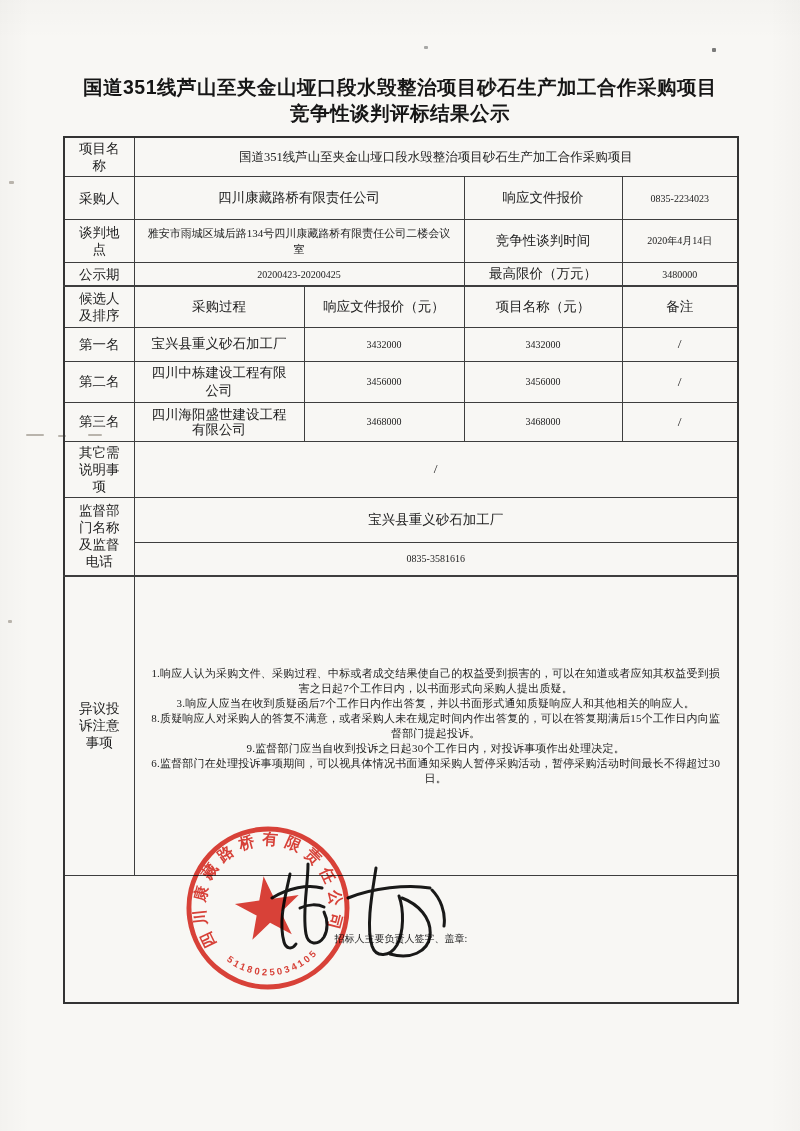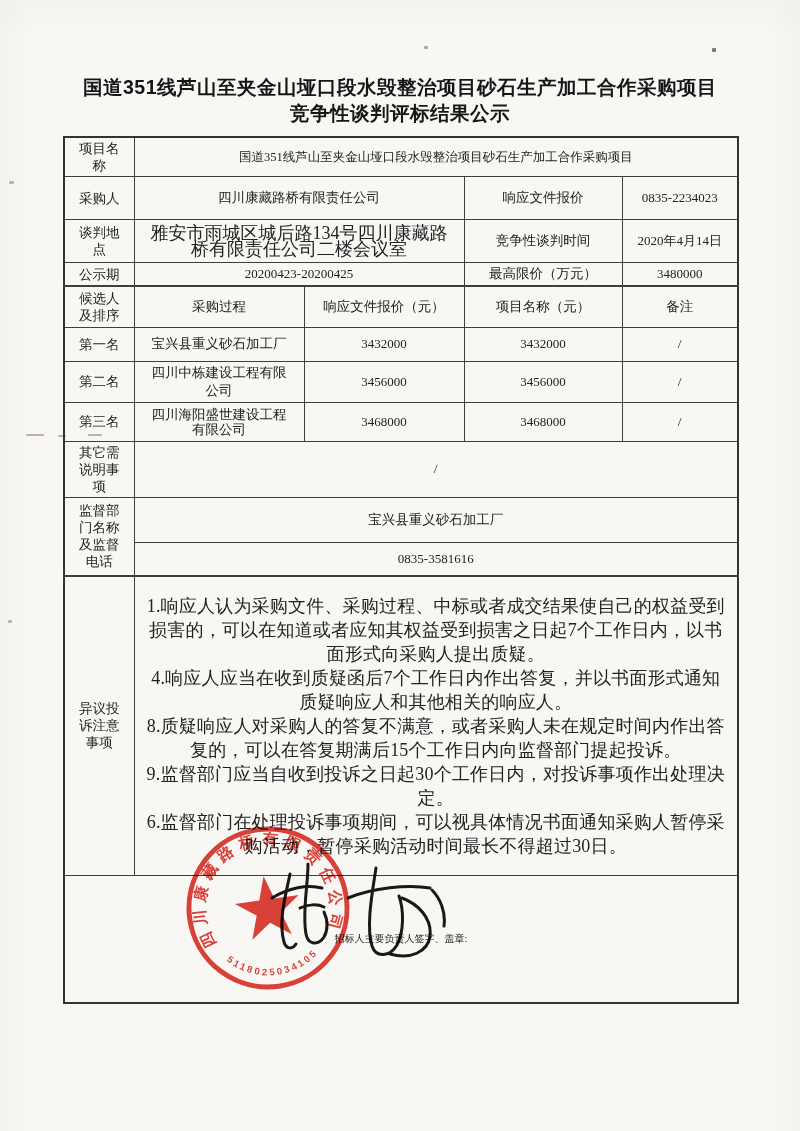--- a/index.html
+++ b/index.html
@@ -32,25 +32,25 @@
   }
   table.main td {
     border:1.5px solid #3e3e3e;
     text-align:center; vertical-align:middle;
     padding:2px 12px;
     overflow:hidden;
   }
   table.main { border:2px solid #333; }
   td.lbl { text-align:left; padding:2px 3px 2px 5px; line-height:17px; }
   td.tl  { text-align:left; padding-left:7px; }
-  td.addr { font-size:18px; line-height:16px; }
-  td.num { font-size:13px; }
+  td.addr { font-size:11px; line-height:16px; }
+  td.num { font-size:10px; }
   tr.thick-top td { border-top-width:2px; }
   td.notice-cell { text-align:left; padding:8px 12px 8px 10px; }
-  .notice-line { font-size:18px; line-height:24px; letter-spacing:0.2px; }
+  .notice-line { font-size:11px; line-height:15px; letter-spacing:0.2px; }
   td.sig-cell { text-align:left; padding-left:6px; font-size:10px; vertical-align:middle; }
   
   .seal-wrap {
     position:absolute; left:182px; top:822px; width:172px; height:172px;
     transform:rotate(-8deg);
     mix-blend-mode:multiply; opacity:0.92;
     pointer-events:none;
   }
   
   .sig-wrap {
@@ -157,21 +157,21 @@
     <td colspan="4">宝兴县重义砂石加工厂</td>
   </tr>
   <tr style="height:34px">
     <td colspan="4" class="num">0835-3581616</td>
   </tr>
 
   <tr style="height:299px" class="thick-top">
     <td class="lbl">异议投诉注意事项</td>
     <td colspan="4" class="notice-cell">
       <div class="notice-line">1.响应人认为采购文件、采购过程、中标或者成交结果使自己的权益受到损害的，可以在知道或者应知其权益受到损害之日起7个工作日内，以书面形式向采购人提出质疑。</div>
-      <div class="notice-line">4.响应人应当在收到质疑函后7个工作日内作出答复，并以书面形式通知质疑响应人和其他相关的响应人。</div>
+      <div class="notice-line">3.响应人应当在收到质疑函后7个工作日内作出答复，并以书面形式通知质疑响应人和其他相关的响应人。</div>
       <div class="notice-line">8.质疑响应人对采购人的答复不满意，或者采购人未在规定时间内作出答复的，可以在答复期满后15个工作日内向监督部门提起投诉。</div>
       <div class="notice-line">9.监督部门应当自收到投诉之日起30个工作日内，对投诉事项作出处理决定。</div>
       <div class="notice-line">6.监督部门在处理投诉事项期间，可以视具体情况书面通知采购人暂停采购活动，暂停采购活动时间最长不得超过30日。</div>
     </td>
   </tr>
 
   <tr style="height:128px">
     <td colspan="5" class="sig-cell">
       <span>招标人主要负责人签字、盖章:</span>
     </td>

